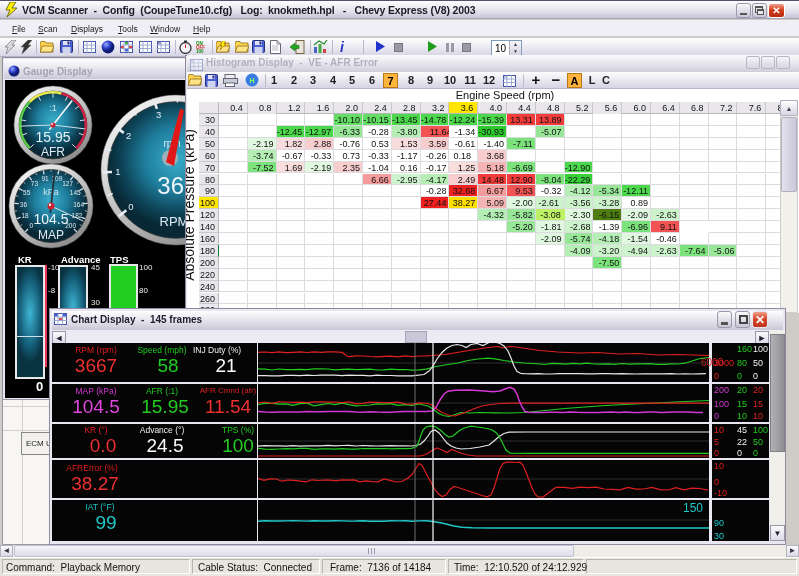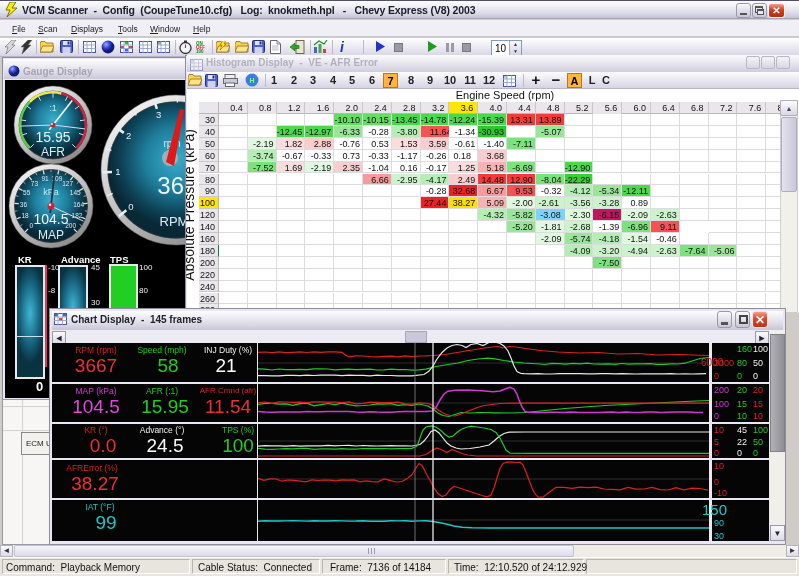--- a/index.html
+++ b/index.html
@@ -550,23 +550,23 @@
     <div class="abs" style="left:48.8px;top:107.2px;width:28.8px;height:11.9px;background:#ffffff;border-right:1px solid #dcdce0;border-bottom:1px solid #dcdce0;text-align:right;padding:1px 2px 0 0;white-space:nowrap;"></div>
     <div class="abs" style="left:77.6px;top:107.2px;width:28.8px;height:11.9px;background:#ffffff;border-right:1px solid #dcdce0;border-bottom:1px solid #dcdce0;text-align:right;padding:1px 2px 0 0;white-space:nowrap;"></div>
     <div class="abs" style="left:106.4px;top:107.2px;width:28.8px;height:11.9px;background:#ffffff;border-right:1px solid #dcdce0;border-bottom:1px solid #dcdce0;text-align:right;padding:1px 2px 0 0;white-space:nowrap;"></div>
     <div class="abs" style="left:135.2px;top:107.2px;width:28.8px;height:11.9px;background:#ffffff;border-right:1px solid #dcdce0;border-bottom:1px solid #dcdce0;text-align:right;padding:1px 2px 0 0;white-space:nowrap;"></div>
     <div class="abs" style="left:164.0px;top:107.2px;width:28.8px;height:11.9px;background:#ffffff;border-right:1px solid #dcdce0;border-bottom:1px solid #dcdce0;text-align:right;padding:1px 2px 0 0;white-space:nowrap;"></div>
     <div class="abs" style="left:192.8px;top:107.2px;width:28.8px;height:11.9px;background:#ffffff;border-right:1px solid #dcdce0;border-bottom:1px solid #dcdce0;text-align:right;padding:1px 2px 0 0;white-space:nowrap;"></div>
     <div class="abs" style="left:221.6px;top:107.2px;width:28.8px;height:11.9px;background:#ffffff;border-right:1px solid #dcdce0;border-bottom:1px solid #dcdce0;text-align:right;padding:1px 2px 0 0;white-space:nowrap;"></div>
     <div class="abs" style="left:250.4px;top:107.2px;width:28.8px;height:11.9px;background:#ffffff;border-right:1px solid #dcdce0;border-bottom:1px solid #dcdce0;text-align:right;padding:1px 2px 0 0;white-space:nowrap;"></div>
     <div class="abs" style="left:279.2px;top:107.2px;width:28.8px;height:11.9px;background:#b4eeb4;border-right:1px solid #dcdce0;border-bottom:1px solid #dcdce0;text-align:right;padding:1px 2px 0 0;white-space:nowrap;">-4.32</div>
     <div class="abs" style="left:308.0px;top:107.2px;width:28.8px;height:11.9px;background:#98e798;border-right:1px solid #dcdce0;border-bottom:1px solid #dcdce0;text-align:right;padding:1px 2px 0 0;white-space:nowrap;">-5.82</div>
-    <div class="abs" style="left:336.8px;top:107.2px;width:30px;height:11.9px;background:#7dd3fc;border-right:1px solid #dcdce0;border-bottom:1px solid #dcdce0;text-align:right;padding:1px 4px 0 0;white-space:nowrap;">-3.08</div>
+    <div class="abs" style="left:336.8px;top:107.2px;width:30px;height:11.9px;background:#bef264;border-right:1px solid #dcdce0;border-bottom:1px solid #dcdce0;text-align:right;padding:1px 4px 0 0;white-space:nowrap;">-3.08</div>
     <div class="abs" style="left:365.6px;top:107.2px;width:28.8px;height:11.9px;background:#e0f7e0;border-right:1px solid #dcdce0;border-bottom:1px solid #dcdce0;text-align:right;padding:1px 2px 0 0;white-space:nowrap;">-2.30</div>
-    <div class="abs" style="left:394.4px;top:107.2px;width:28.8px;height:11.9px;background:#be185d;border-right:1px solid #dcdce0;border-bottom:1px solid #dcdce0;text-align:right;padding:1px 2px 0 0;white-space:nowrap;">-6.15</div>
+    <div class="abs" style="left:394.4px;top:107.2px;width:28.8px;height:11.9px;background:#4d7c0f;border-right:1px solid #dcdce0;border-bottom:1px solid #dcdce0;text-align:right;padding:1px 2px 0 0;white-space:nowrap;">-6.15</div>
     <div class="abs" style="left:423.2px;top:107.2px;width:28.8px;height:11.9px;background:#e0f7e0;border-right:1px solid #dcdce0;border-bottom:1px solid #dcdce0;text-align:right;padding:1px 2px 0 0;white-space:nowrap;">-2.09</div>
     <div class="abs" style="left:452.0px;top:107.2px;width:28.8px;height:11.9px;background:#cdf3cd;border-right:1px solid #dcdce0;border-bottom:1px solid #dcdce0;text-align:right;padding:1px 2px 0 0;white-space:nowrap;">-2.63</div>
     <div class="abs" style="left:480.8px;top:107.2px;width:28.8px;height:11.9px;background:#ffffff;border-right:1px solid #dcdce0;border-bottom:1px solid #dcdce0;text-align:right;padding:1px 2px 0 0;white-space:nowrap;"></div>
     <div class="abs" style="left:509.6px;top:107.2px;width:28.8px;height:11.9px;background:#ffffff;border-right:1px solid #dcdce0;border-bottom:1px solid #dcdce0;text-align:right;padding:1px 2px 0 0;white-space:nowrap;"></div>
     <div class="abs" style="left:538.4px;top:107.2px;width:28.8px;height:11.9px;background:#ffffff;border-right:1px solid #dcdce0;border-bottom:1px solid #dcdce0;text-align:right;padding:1px 2px 0 0;white-space:nowrap;"></div>
     <div class="abs" style="left:567.2px;top:107.2px;width:28.8px;height:11.9px;background:#ffffff;border-right:1px solid #dcdce0;border-bottom:1px solid #dcdce0;text-align:right;padding:1px 2px 0 0;white-space:nowrap;"></div>
     <div class="abs" style="left:0;top:119.1px;width:20px;height:11.9px;background:#e9e7eb;border-right:1px solid #b8b8bc;border-bottom:1px solid #c8c8cc;text-align:right;padding:1px 3px 0 0;">140</div>
     <div class="abs" style="left:20.0px;top:119.1px;width:28.8px;height:11.9px;background:#ffffff;border-right:1px solid #dcdce0;border-bottom:1px solid #dcdce0;text-align:right;padding:1px 2px 0 0;white-space:nowrap;"></div>
     <div class="abs" style="left:48.8px;top:119.1px;width:28.8px;height:11.9px;background:#ffffff;border-right:1px solid #dcdce0;border-bottom:1px solid #dcdce0;text-align:right;padding:1px 2px 0 0;white-space:nowrap;"></div>
     <div class="abs" style="left:77.6px;top:119.1px;width:28.8px;height:11.9px;background:#ffffff;border-right:1px solid #dcdce0;border-bottom:1px solid #dcdce0;text-align:right;padding:1px 2px 0 0;white-space:nowrap;"></div>
@@ -771,21 +771,21 @@
 <div class="abs" style="left:52px;top:460px;width:205px;height:38px;background:#050505;"></div>
 <div class="abs" style="left:258px;top:460px;width:451px;height:38px;background:#050505;"></div>
 <div class="abs" style="left:712px;top:460px;width:57px;height:38px;background:#050505;"></div>
 <div class="abs" style="left:52px;top:500px;width:205px;height:41px;background:#050505;"></div>
 <div class="abs" style="left:258px;top:500px;width:451px;height:41px;background:#050505;"></div>
 <div class="abs" style="left:712px;top:500px;width:57px;height:41px;background:#050505;"></div>
 <div class="abs" style="left:61.0px;top:345px;width:70px;text-align:center;font-size:8.5px;color:#e02020;font-weight:normal;white-space:nowrap;">RPM (rpm)</div>
 <div class="abs" style="left:51.0px;top:355px;width:90px;text-align:center;font-size:19px;color:#ee3030;font-weight:normal;white-space:nowrap;">3667</div>
 <div class="abs" style="left:127.0px;top:345px;width:70px;text-align:center;font-size:8.5px;color:#22cc22;font-weight:normal;white-space:nowrap;">Speed (mph)</div>
 <div class="abs" style="left:133.0px;top:355px;width:70px;text-align:center;font-size:19px;color:#22cc22;font-weight:normal;white-space:nowrap;">58</div>
-<div class="abs" style="left:193.0px;top:345px;width:70px;text-align:center;font-size:8.5px;color:#f0f0f0;font-weight:normal;white-space:nowrap;">INJ Duty (%)</div>
+<div class="abs" style="left:193.0px;top:345px;width:70px;font-size:8.5px;color:#f0f0f0;font-weight:normal;white-space:nowrap;">INJ Duty (%)</div>
 <div class="abs" style="left:191.0px;top:355px;width:70px;text-align:center;font-size:19px;color:#fafafa;font-weight:normal;white-space:nowrap;">21</div>
 <div class="abs" style="left:61.0px;top:386px;width:70px;text-align:center;font-size:8.5px;color:#d438d4;font-weight:normal;white-space:nowrap;">MAP (kPa)</div>
 <div class="abs" style="left:51.0px;top:396px;width:90px;text-align:center;font-size:19px;color:#e048e0;font-weight:normal;white-space:nowrap;">104.5</div>
 <div class="abs" style="left:127.0px;top:386px;width:70px;text-align:center;font-size:8.5px;color:#22cc22;font-weight:normal;white-space:nowrap;">AFR (:1)</div>
 <div class="abs" style="left:120.0px;top:396px;width:90px;text-align:center;font-size:19px;color:#22cc22;font-weight:normal;white-space:nowrap;">15.95</div>
 <div class="abs" style="left:193.0px;top:386px;width:70px;text-align:center;font-size:8px;color:#e02020;font-weight:normal;white-space:nowrap;">AFR Cmnd (afr)</div>
 <div class="abs" style="left:183.0px;top:396px;width:90px;text-align:center;font-size:19px;color:#ee3030;font-weight:normal;white-space:nowrap;">11.54</div>
 <div class="abs" style="left:61.0px;top:425px;width:70px;text-align:center;font-size:8.5px;color:#e02020;font-weight:normal;white-space:nowrap;">KR (°)</div>
 <div class="abs" style="left:58.0px;top:435px;width:90px;text-align:center;font-size:19px;color:#ee3030;font-weight:normal;white-space:nowrap;">0.0</div>
 <div class="abs" style="left:127.0px;top:425px;width:70px;text-align:center;font-size:8.5px;color:#f0f0f0;font-weight:normal;white-space:nowrap;">Advance (°)</div>
@@ -819,21 +819,21 @@
 <div class="abs" style="left:753px;top:425px;font-size:9px;color:#22cc22;white-space:nowrap;">100</div>
 <div class="abs" style="left:714px;top:437px;font-size:9px;color:#e02020;white-space:nowrap;">5</div>
 <div class="abs" style="left:737px;top:437px;font-size:9px;color:#f0f0f0;white-space:nowrap;">22</div>
 <div class="abs" style="left:753px;top:437px;font-size:9px;color:#22cc22;white-space:nowrap;">50</div>
 <div class="abs" style="left:714px;top:448px;font-size:9px;color:#e02020;white-space:nowrap;">0</div>
 <div class="abs" style="left:737px;top:448px;font-size:9px;color:#f0f0f0;white-space:nowrap;">0</div>
 <div class="abs" style="left:753px;top:448px;font-size:9px;color:#22cc22;white-space:nowrap;">0</div>
 <div class="abs" style="left:714px;top:461px;font-size:9px;color:#e02020;white-space:nowrap;">10</div>
 <div class="abs" style="left:714px;top:477px;font-size:9px;color:#e02020;white-space:nowrap;">0</div>
 <div class="abs" style="left:714px;top:488px;font-size:9px;color:#e02020;white-space:nowrap;">-10</div>
-<div class="abs" style="left:702px;top:501px;font-size:15px;color:#20c8c8;white-space:nowrap;">150</div>
+<div class="abs" style="left:683px;top:501px;font-size:12px;color:#20c8c8;white-space:nowrap;">150</div>
 <div class="abs" style="left:714px;top:518px;font-size:9px;color:#20c8c8;white-space:nowrap;">90</div>
 <div class="abs" style="left:714px;top:531px;font-size:9px;color:#20c8c8;white-space:nowrap;">30</div>
 <svg class="abs" style="left:258px;top:343px" width="451" height="39">
     <line x1="0" y1="20" x2="451" y2="20" stroke="#2e2e2e" stroke-width="1"></line>
     <polyline points="0.0,9.3 7.0,9.0 14.0,9.7 21.0,8.9 28.0,9.6 35.0,9.3 42.0,8.9 49.0,9.5 56.0,8.9 63.0,9.4 70.0,8.9 77.0,8.9 84.0,9.4 89.0,13.0 91.0,13.7 98.0,12.8 105.0,13.0 112.0,13.5 119.0,13.8 126.0,13.4 133.0,13.2 140.0,13.9 147.0,12.8 154.0,13.7 161.0,13.0 168.0,12.9 175.0,12.5 187.0,11.5 202.0,9.0 217.0,6.5 230.0,4.5 240.0,3.5 245.0,5.0 251.0,3.5 258.0,4.0 268.0,5.5 282.0,7.5 300.0,9.0 322.0,10.0 340.0,9.5 360.0,11.0 380.0,10.5 400.0,12.0 420.0,11.5 451.0,12.5" fill="none" stroke="#e02020" stroke-width="1.2"></polyline>
     <polyline points="0.0,25.9 7.0,26.2 14.0,27.0 21.0,26.0 28.0,26.6 35.0,26.7 42.0,26.3 49.0,26.6 56.0,25.8 63.0,25.8 70.0,26.0 77.0,26.8 84.0,26.4 91.0,26.2 98.0,26.6 105.0,26.4 112.0,26.2 119.0,27.0 126.0,26.8 133.0,26.1 140.0,26.6 147.0,26.5 154.0,27.1 161.0,26.9 168.0,26.2 178.0,23.5 190.0,21.5 200.0,20.0 210.0,17.5 220.0,16.0 230.0,15.2 237.0,15.8 246.0,17.5 256.0,19.0 266.0,20.0 282.0,21.0 287.0,21.5 294.0,20.3 301.0,20.7 308.0,21.2 315.0,20.3 322.0,20.8 329.0,20.2 336.0,21.0 343.0,21.2 350.0,20.9 357.0,21.3 364.0,20.5 371.0,21.1 378.0,20.9 385.0,20.9 392.0,20.7 399.0,21.3 406.0,21.4 413.0,20.8 420.0,21.0 427.0,20.2 434.0,18.0 442.0,15.5 451.0,14.5" fill="none" stroke="#22cc22" stroke-width="1.2"></polyline>
     <polyline points="0.0,32.7 7.0,32.6 14.0,32.9 21.0,32.8 28.0,32.3 35.0,32.4 42.0,32.6 49.0,32.1 56.0,32.5 63.0,32.2 70.0,32.2 77.0,32.1 84.0,32.7 91.0,32.2 98.0,32.3 105.0,32.4 112.0,32.8 119.0,32.2 126.0,32.5 133.0,32.5 140.0,32.8 147.0,32.8 154.0,32.8 166.0,31.5 171.0,28.0 175.0,23.0 179.0,16.0 184.0,9.5 189.0,5.0 194.0,2.5 199.0,1.5 204.0,2.5 208.0,4.5 213.0,1.5 219.0,0.5 225.0,2.5 231.0,-0.5 237.0,-1.0 242.0,0.5 246.0,3.0 250.0,8.0 253.0,15.0 256.0,23.0 259.0,28.5 263.0,30.5 266.0,30.7 273.0,30.8 280.0,30.7 287.0,31.0 294.0,31.0 301.0,30.6 308.0,30.6 315.0,30.7 322.0,30.7 329.0,30.8 336.0,30.8 343.0,30.7 350.0,30.6 357.0,30.8 364.0,30.7 371.0,30.8 378.0,31.0 385.0,30.9 392.0,30.8 399.0,30.9 406.0,30.9 413.0,30.6 420.0,31.0 427.0,30.9 434.0,31.0 441.0,30.9 448.0,30.7" fill="none" stroke="#e8e8e8" stroke-width="1.2"></polyline>
     <line x1="157" y1="0" x2="157" y2="39" stroke="#6e6e6e" stroke-width="1"></line>
     <line x1="175" y1="0" x2="175" y2="39" stroke="#e8e8e8" stroke-width="1.3"></line>
   </svg>

